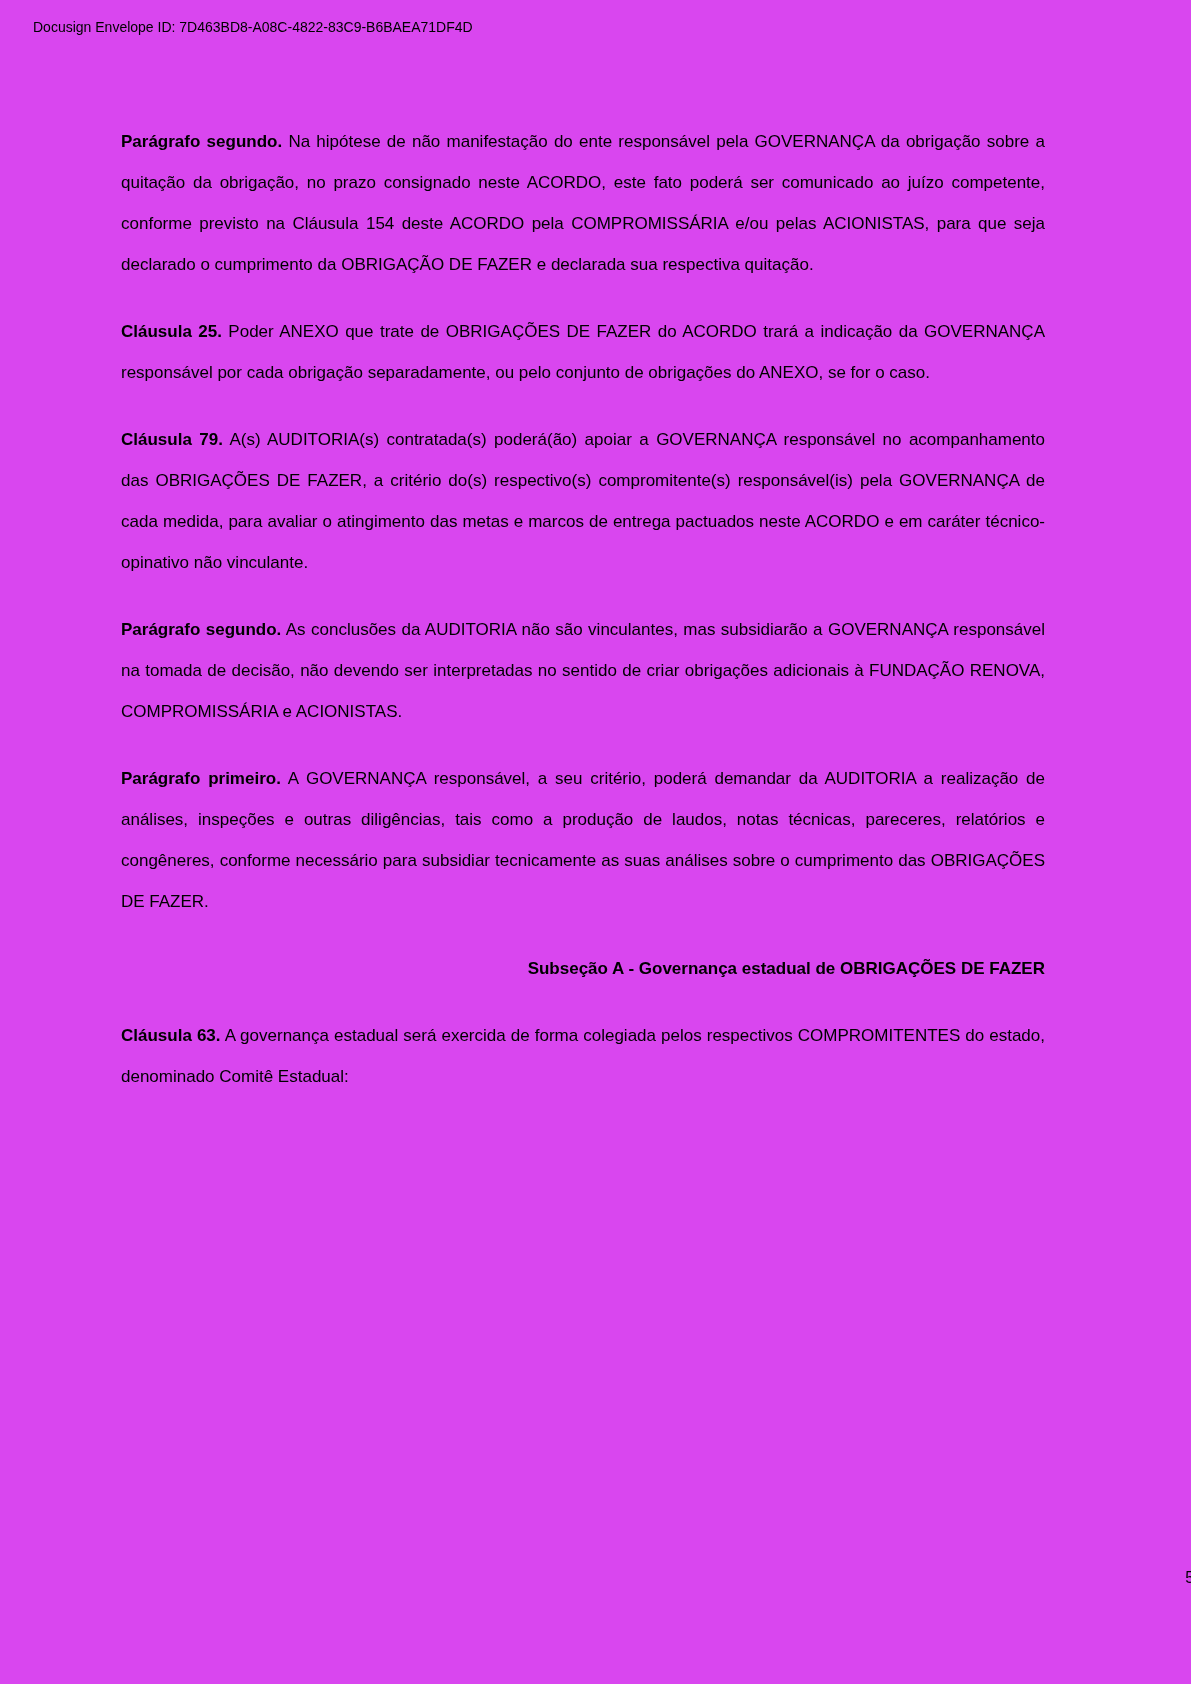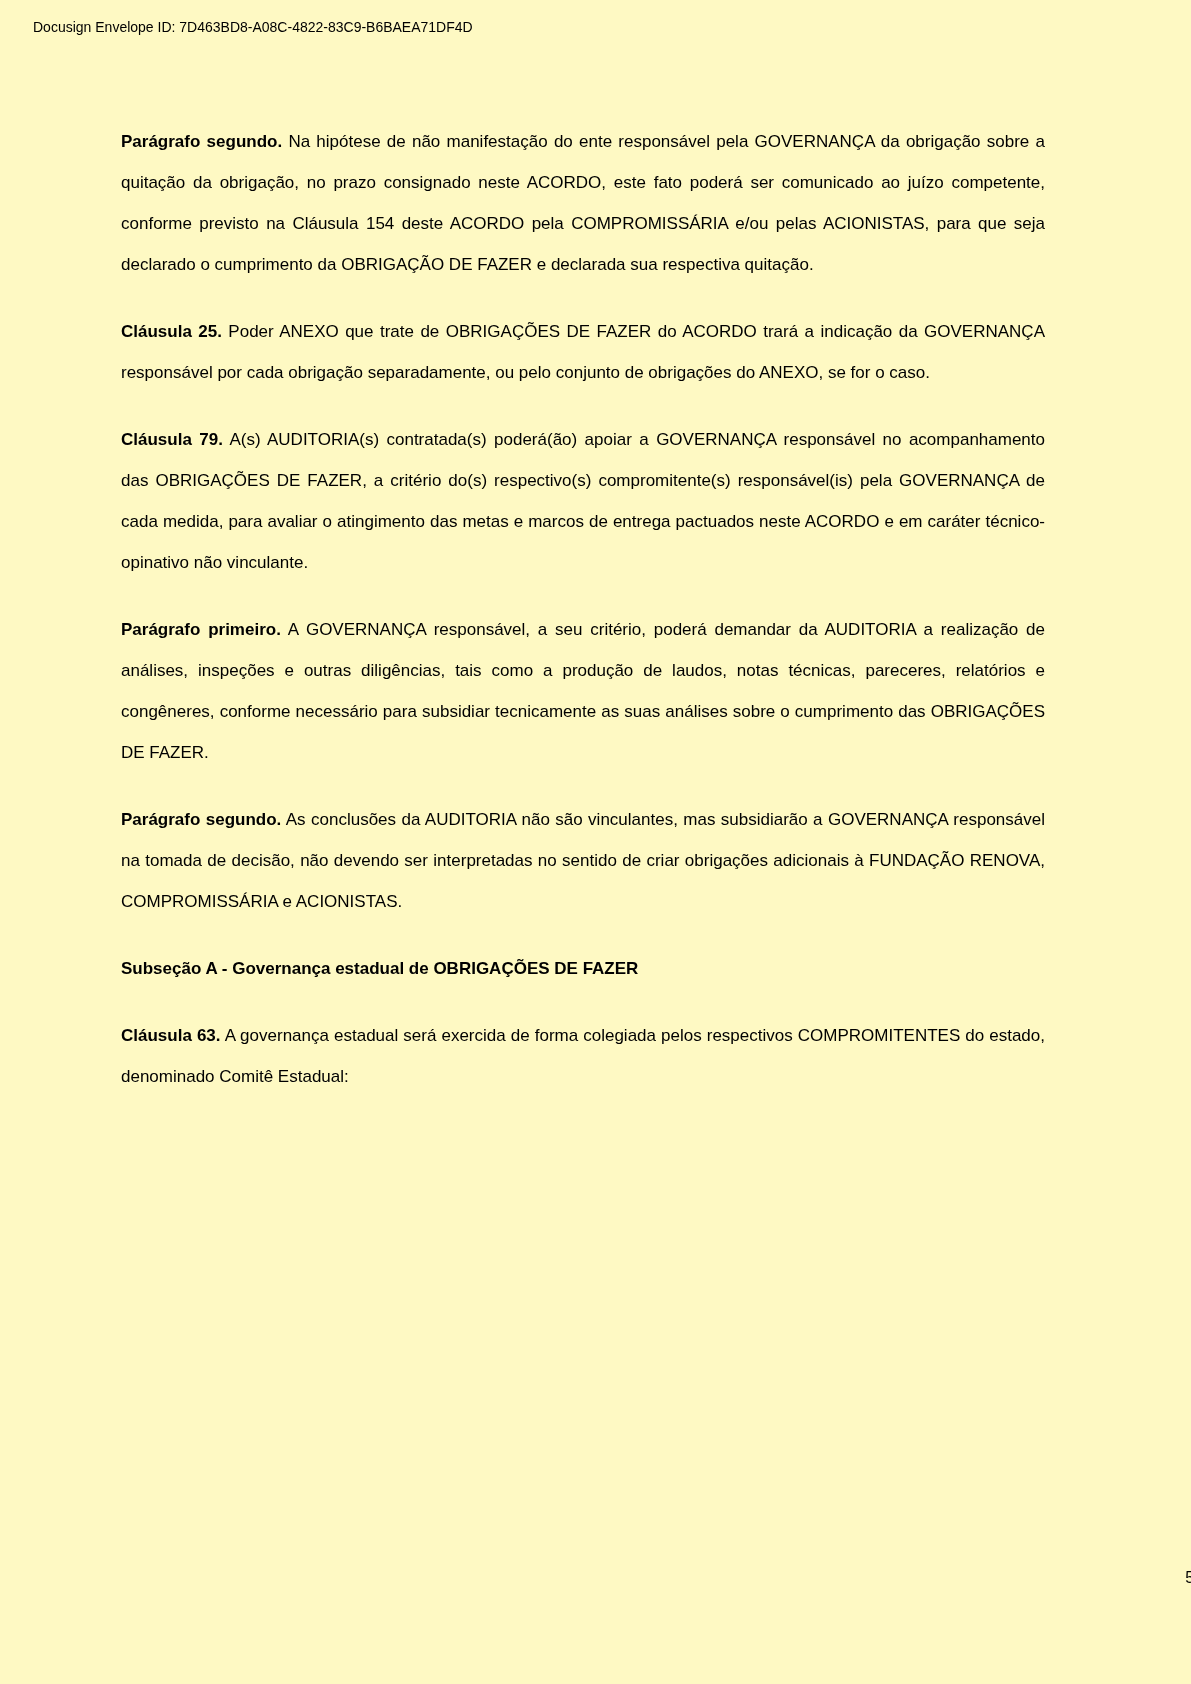--- a/index.html
+++ b/index.html
@@ -4,21 +4,21 @@
 <style>
   html, body {
     margin: 0;
     padding: 0;
     background: #ffffff;
   }
   .page {
     position: relative;
     width: 1191px;
     height: 1684px;
-    background: #fef9c3;
+    background: #d946ef;
     color: #000000;
     font-family: "Liberation Sans", sans-serif;
     overflow: hidden;
   }
   .envelope-header {
     position: absolute;
     top: 19px;
     left: 33px;
     font-size: 14px;
     line-height: 17px;
@@ -34,21 +34,21 @@
     line-height: 41px;
     text-align: justify;
   }
   .content p {
     margin: 0 0 26px 0;
   }
   .lead {
     font-weight: bold;
   }
   .section-heading {
-    text-align: left;
+    text-align: right;
     font-weight: bold;
   }
   .list-para {
     text-align: left;
   }
   .page-number {
     position: absolute;
     top: 1568px;
     left: 12px;
     width: 100%;
@@ -75,27 +75,27 @@
       <span class="lead">Cláusula 25.</span>
       <span>Poder ANEXO que trate de OBRIGAÇÕES DE FAZER do ACORDO trará a indicação da GOVERNANÇA responsável por cada obrigação separadamente, ou pelo conjunto de obrigações do ANEXO, se for o caso.</span>
     </p>
 
     <p>
       <span class="lead">Cláusula 79.</span>
       <span>A(s) AUDITORIA(s) contratada(s) poderá(ão) apoiar a GOVERNANÇA responsável no acompanhamento das OBRIGAÇÕES DE FAZER, a critério do(s) respectivo(s) compromitente(s) responsável(is) pela GOVERNANÇA de cada medida, para avaliar o atingimento das metas e marcos de entrega pactuados neste ACORDO e em caráter técnico-opinativo não vinculante.</span>
     </p>
 
     <p>
-      <span class="lead">Parágrafo primeiro.</span>
-      <span>A GOVERNANÇA responsável, a seu critério, poderá demandar da AUDITORIA a realização de análises, inspeções e outras diligências, tais como a produção de laudos, notas técnicas, pareceres, relatórios e congêneres, conforme necessário para subsidiar tecnicamente as suas análises sobre o cumprimento das OBRIGAÇÕES DE FAZER.</span>
+      <span class="lead">Parágrafo segundo.</span>
+      <span>As conclusões da AUDITORIA não são vinculantes, mas subsidiarão a GOVERNANÇA responsável na tomada de decisão, não devendo ser interpretadas no sentido de criar obrigações adicionais à FUNDAÇÃO RENOVA, COMPROMISSÁRIA e ACIONISTAS.</span>
     </p>
 
     <p>
-      <span class="lead">Parágrafo segundo.</span>
-      <span>As conclusões da AUDITORIA não são vinculantes, mas subsidiarão a GOVERNANÇA responsável na tomada de decisão, não devendo ser interpretadas no sentido de criar obrigações adicionais à FUNDAÇÃO RENOVA, COMPROMISSÁRIA e ACIONISTAS.</span>
+      <span class="lead">Parágrafo primeiro.</span>
+      <span>A GOVERNANÇA responsável, a seu critério, poderá demandar da AUDITORIA a realização de análises, inspeções e outras diligências, tais como a produção de laudos, notas técnicas, pareceres, relatórios e congêneres, conforme necessário para subsidiar tecnicamente as suas análises sobre o cumprimento das OBRIGAÇÕES DE FAZER.</span>
     </p>
 
     <p class="section-heading">Subseção A - Governança estadual de OBRIGAÇÕES DE FAZER</p>
 
     <p>
       <span class="lead">Cláusula 63.</span>
       <span>A governança estadual será exercida de forma colegiada pelos respectivos COMPROMITENTES do estado, denominado Comitê Estadual:</span>
     </p>
 
 

